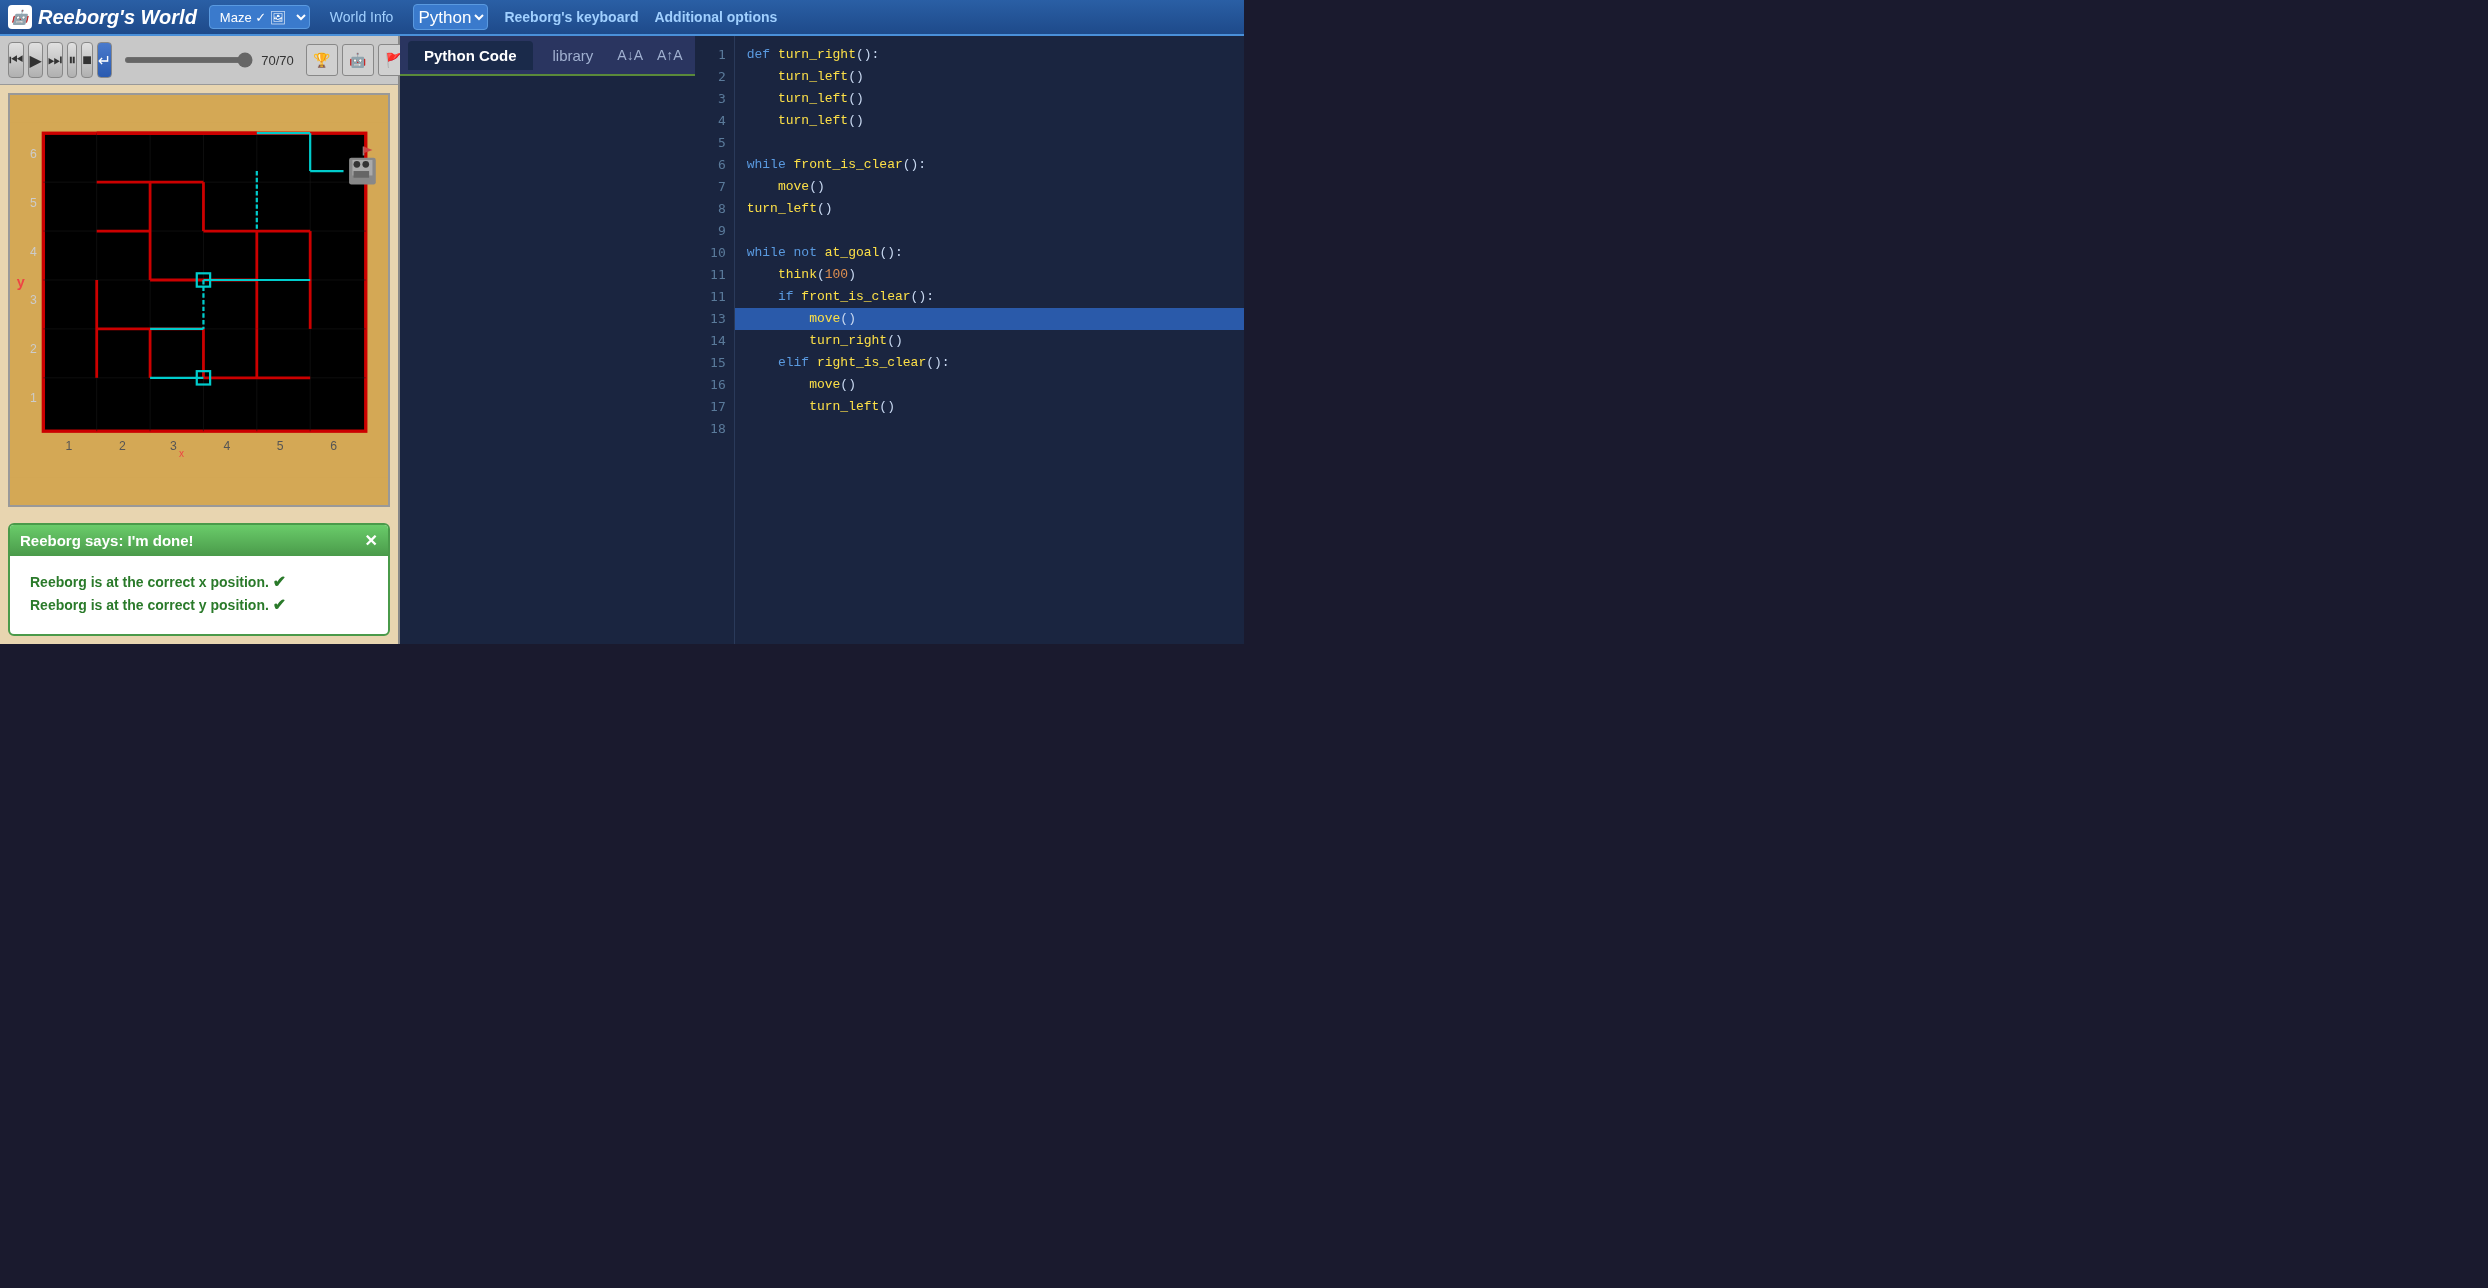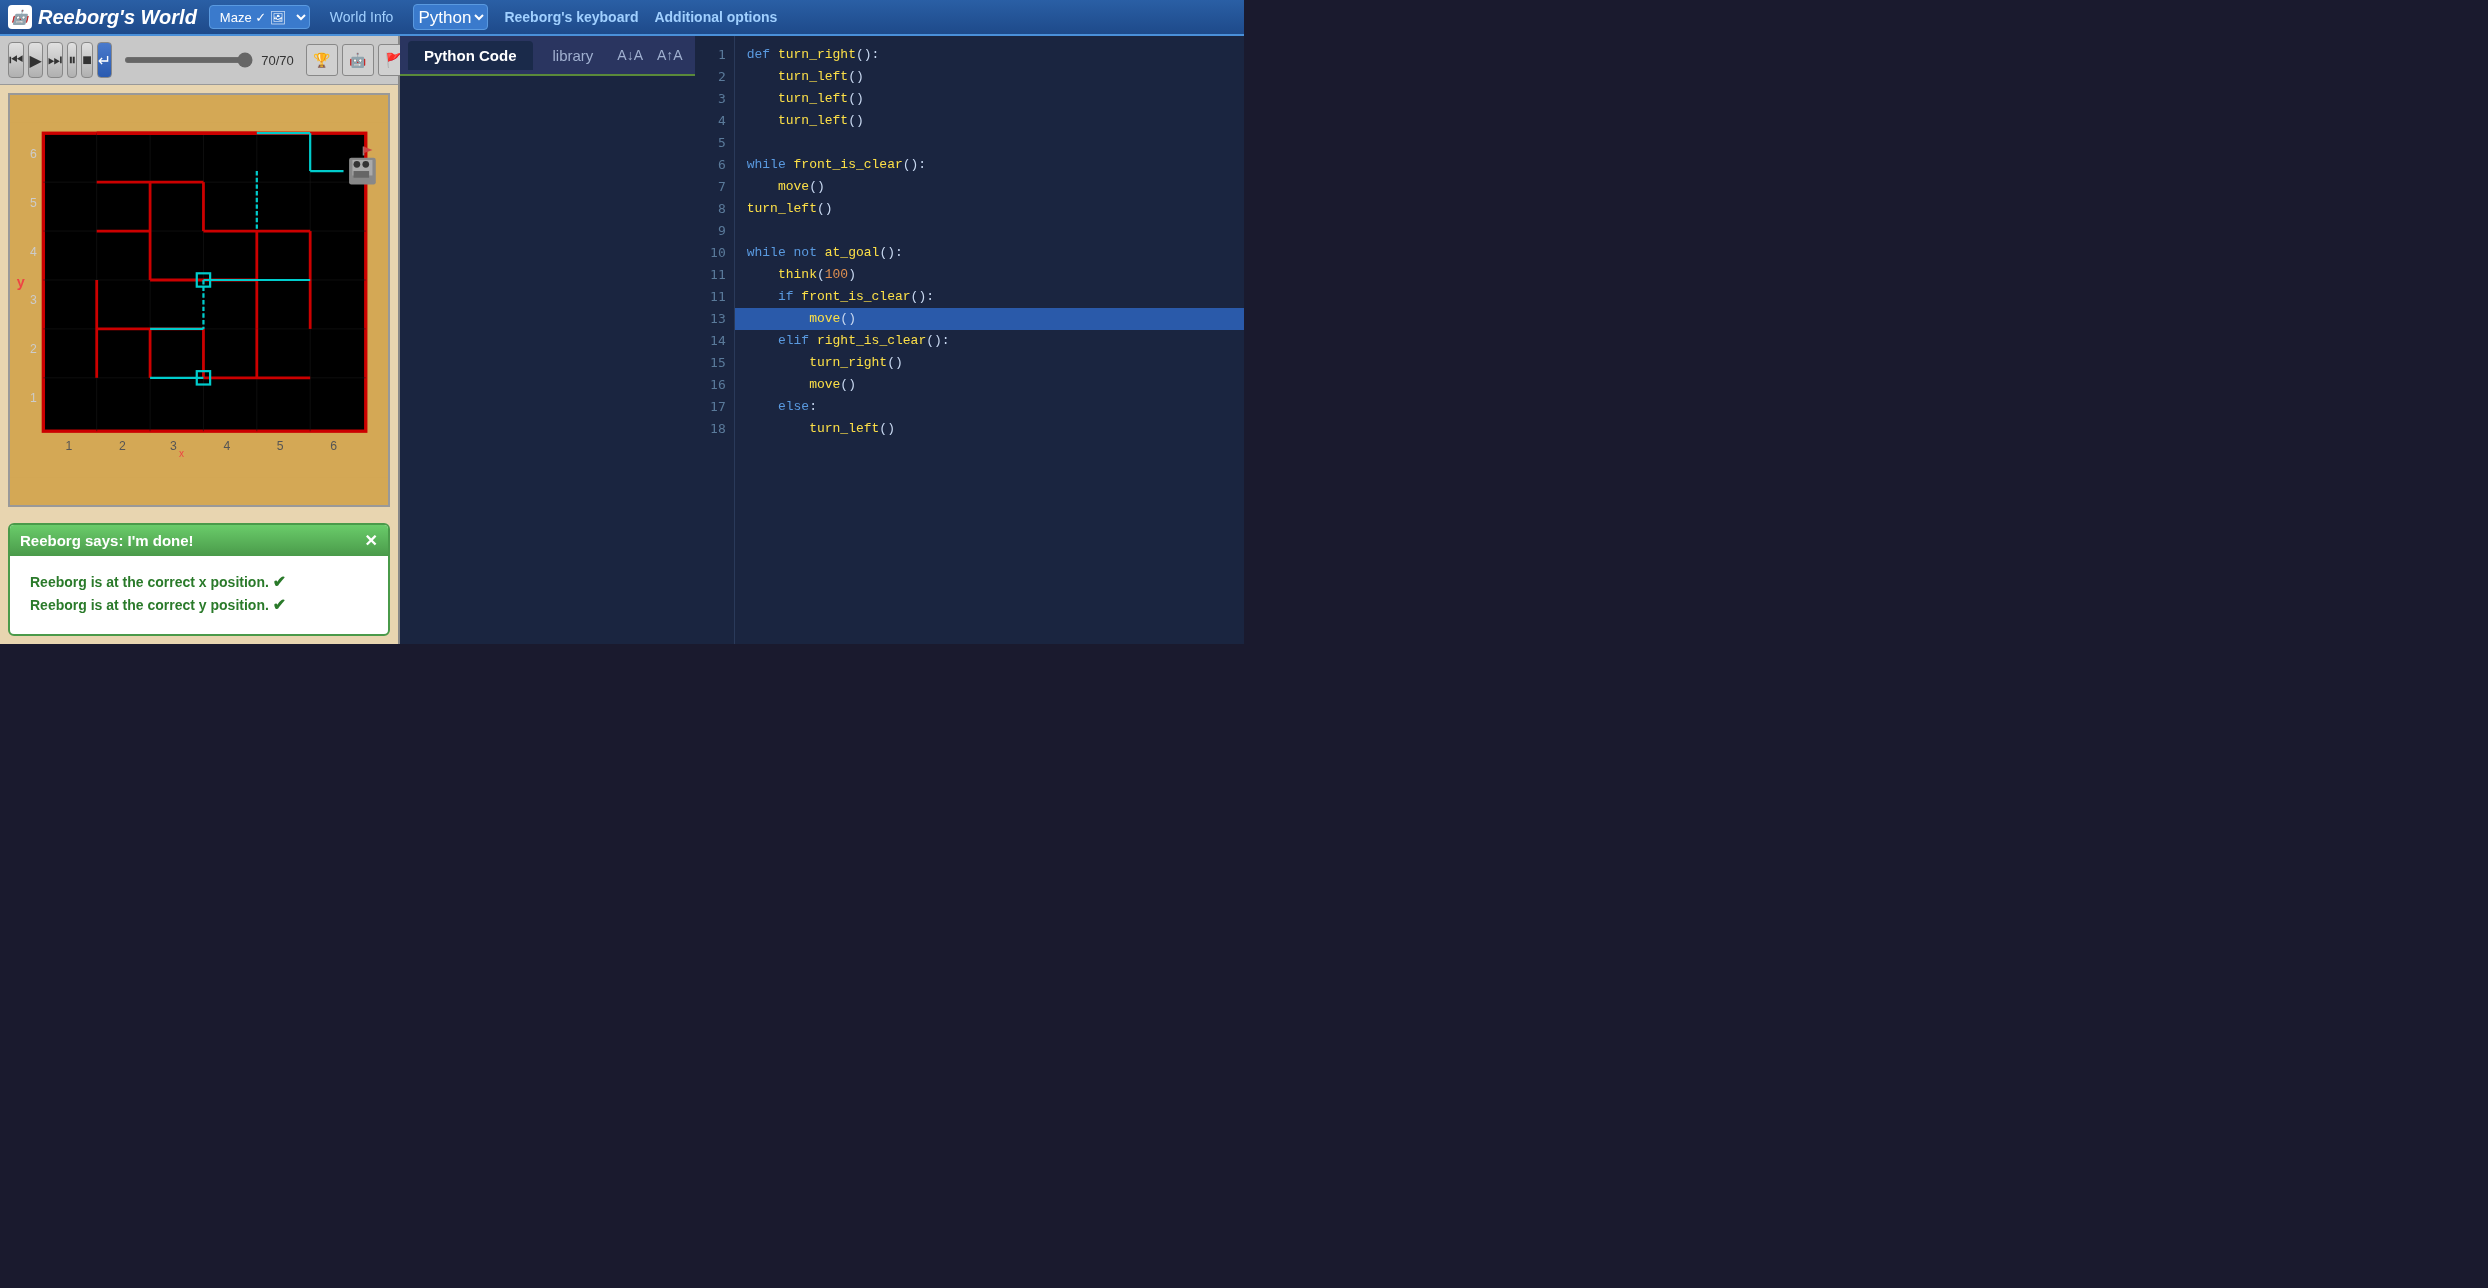--- a/index.html
+++ b/index.html
@@ -465,22 +465,21 @@
           <span class="code-line">    <span class="fn-call">turn_left</span>()</span>
           <span class="code-line">&nbsp;</span>
           <span class="code-line"><span class="kw-def">while</span> <span class="fn-call">front_is_clear</span>():</span>
           <span class="code-line">    <span class="fn-call">move</span>()</span>
           <span class="code-line"><span class="fn-call">turn_left</span>()</span>
           <span class="code-line">&nbsp;</span>
           <span class="code-line"><span class="kw-def">while</span> <span class="kw-def">not</span> <span class="fn-call">at_goal</span>():</span>
           <span class="code-line">    <span class="fn-call">think</span>(<span class="num">100</span>)</span>
           <span class="code-line">    <span class="kw-def">if</span> <span class="fn-call">front_is_clear</span>():</span>
           <span class="code-line highlighted">        <span class="fn-call">move</span>()</span>
+          <span class="code-line">        <span class="fn-call">turn_right</span>()</span>
           <span class="code-line">    <span class="kw-def">elif</span> <span class="fn-call">right_is_clear</span>():</span>
-          <span class="code-line">        <span class="fn-call">turn_right</span>()</span>
           <span class="code-line">        <span class="fn-call">move</span>()</span>
-          <span class="code-line">    <span class="kw-def">else</span>:</span>
           <span class="code-line">        <span class="fn-call">turn_left</span>()</span>
         </div>
     </div>
   </div>
 
 </div>
 
 </body></html>

